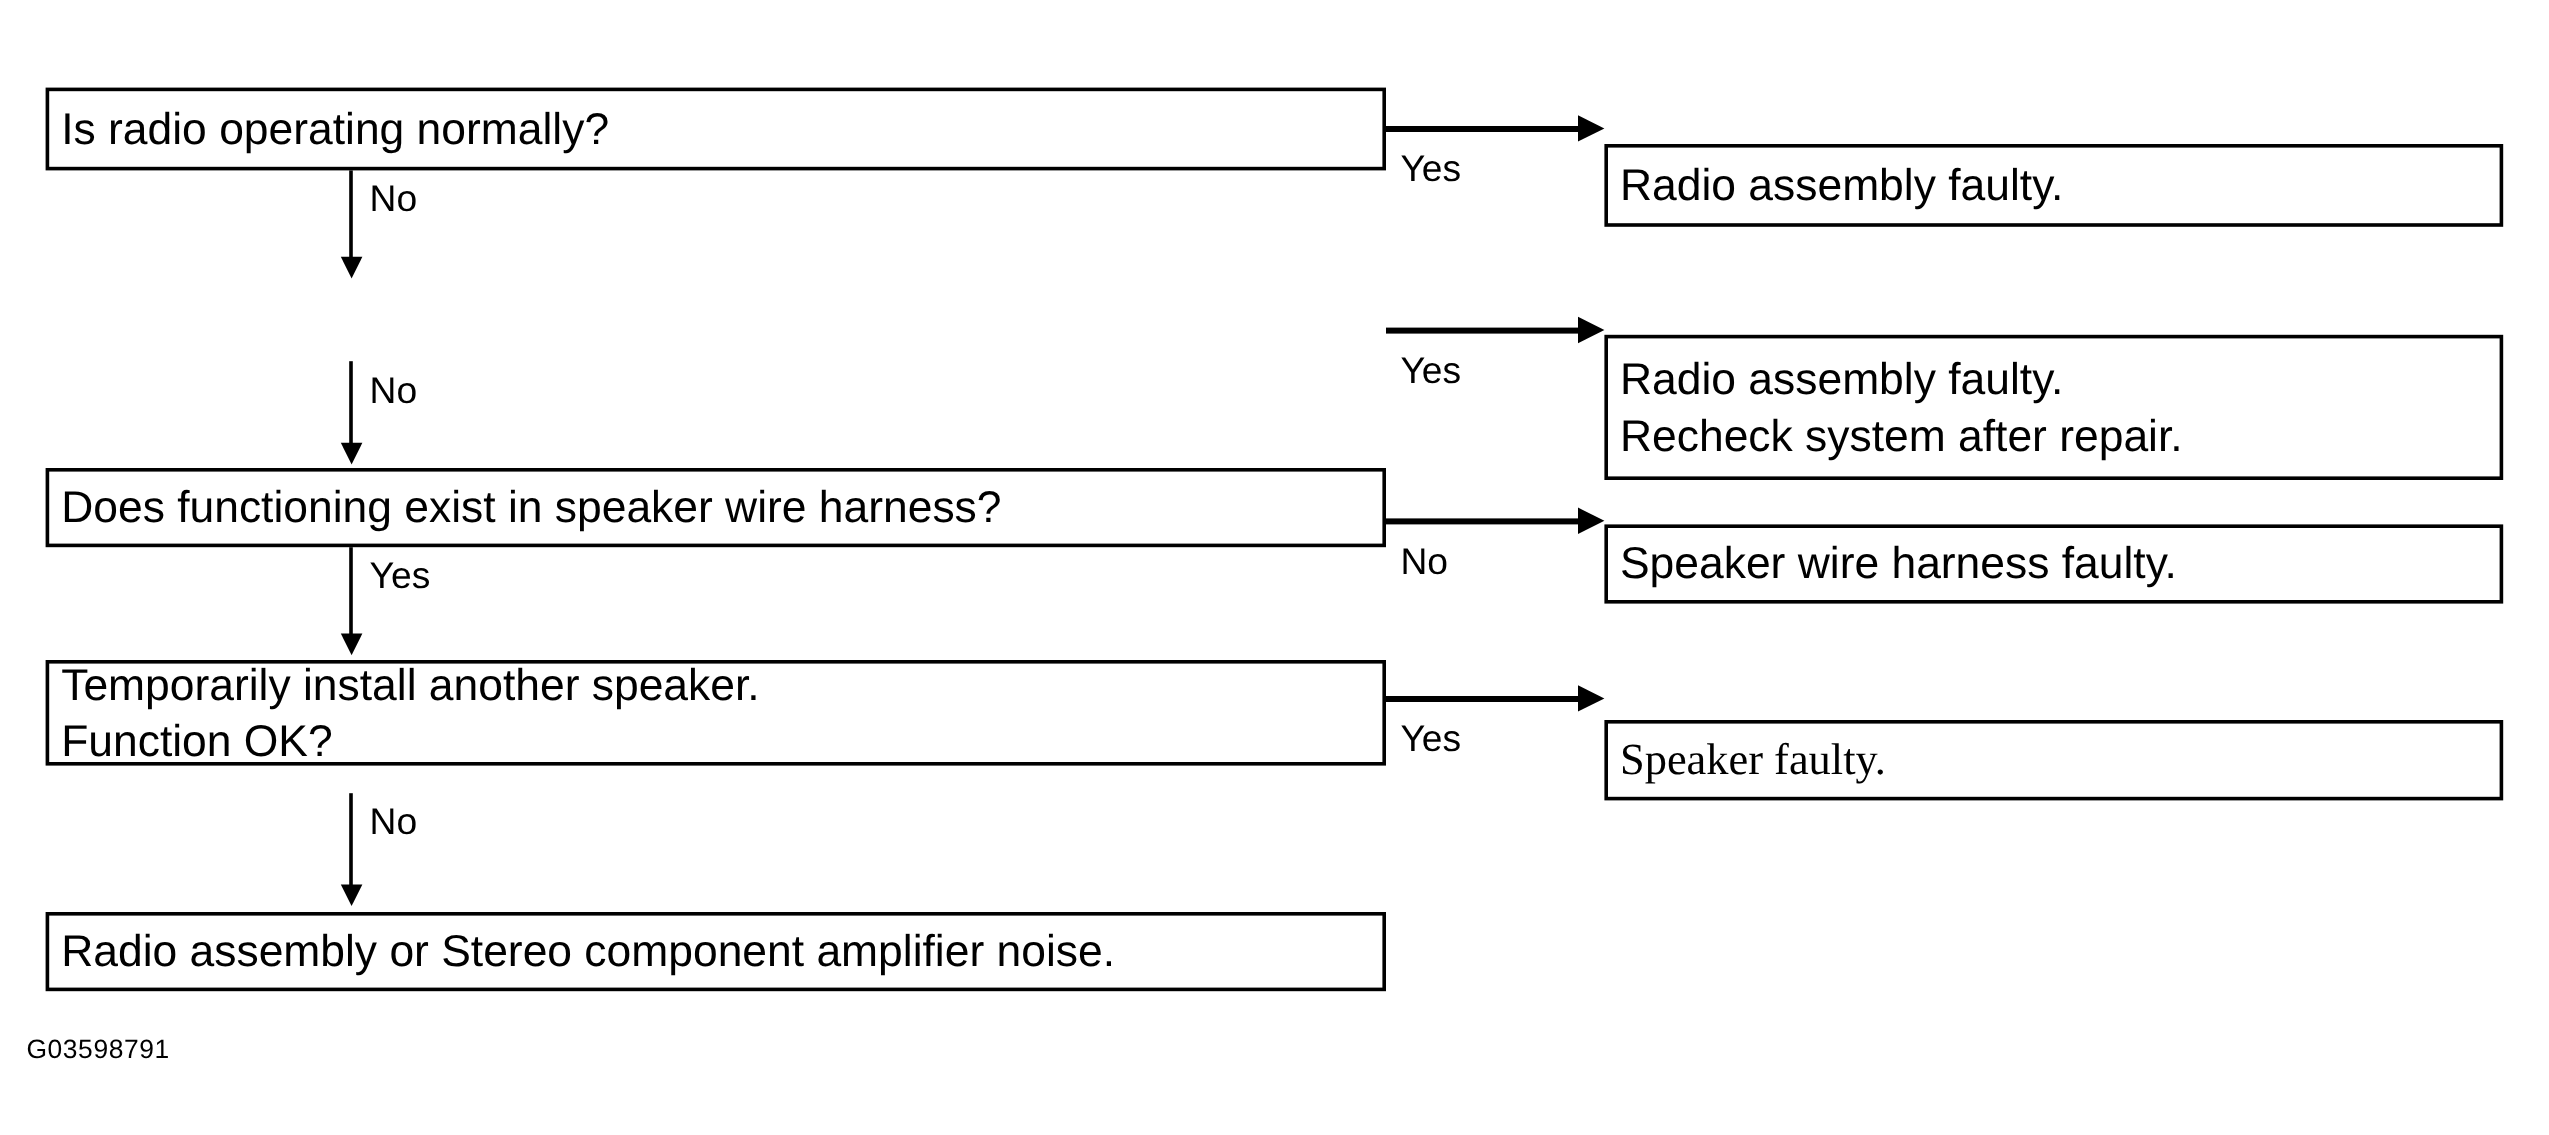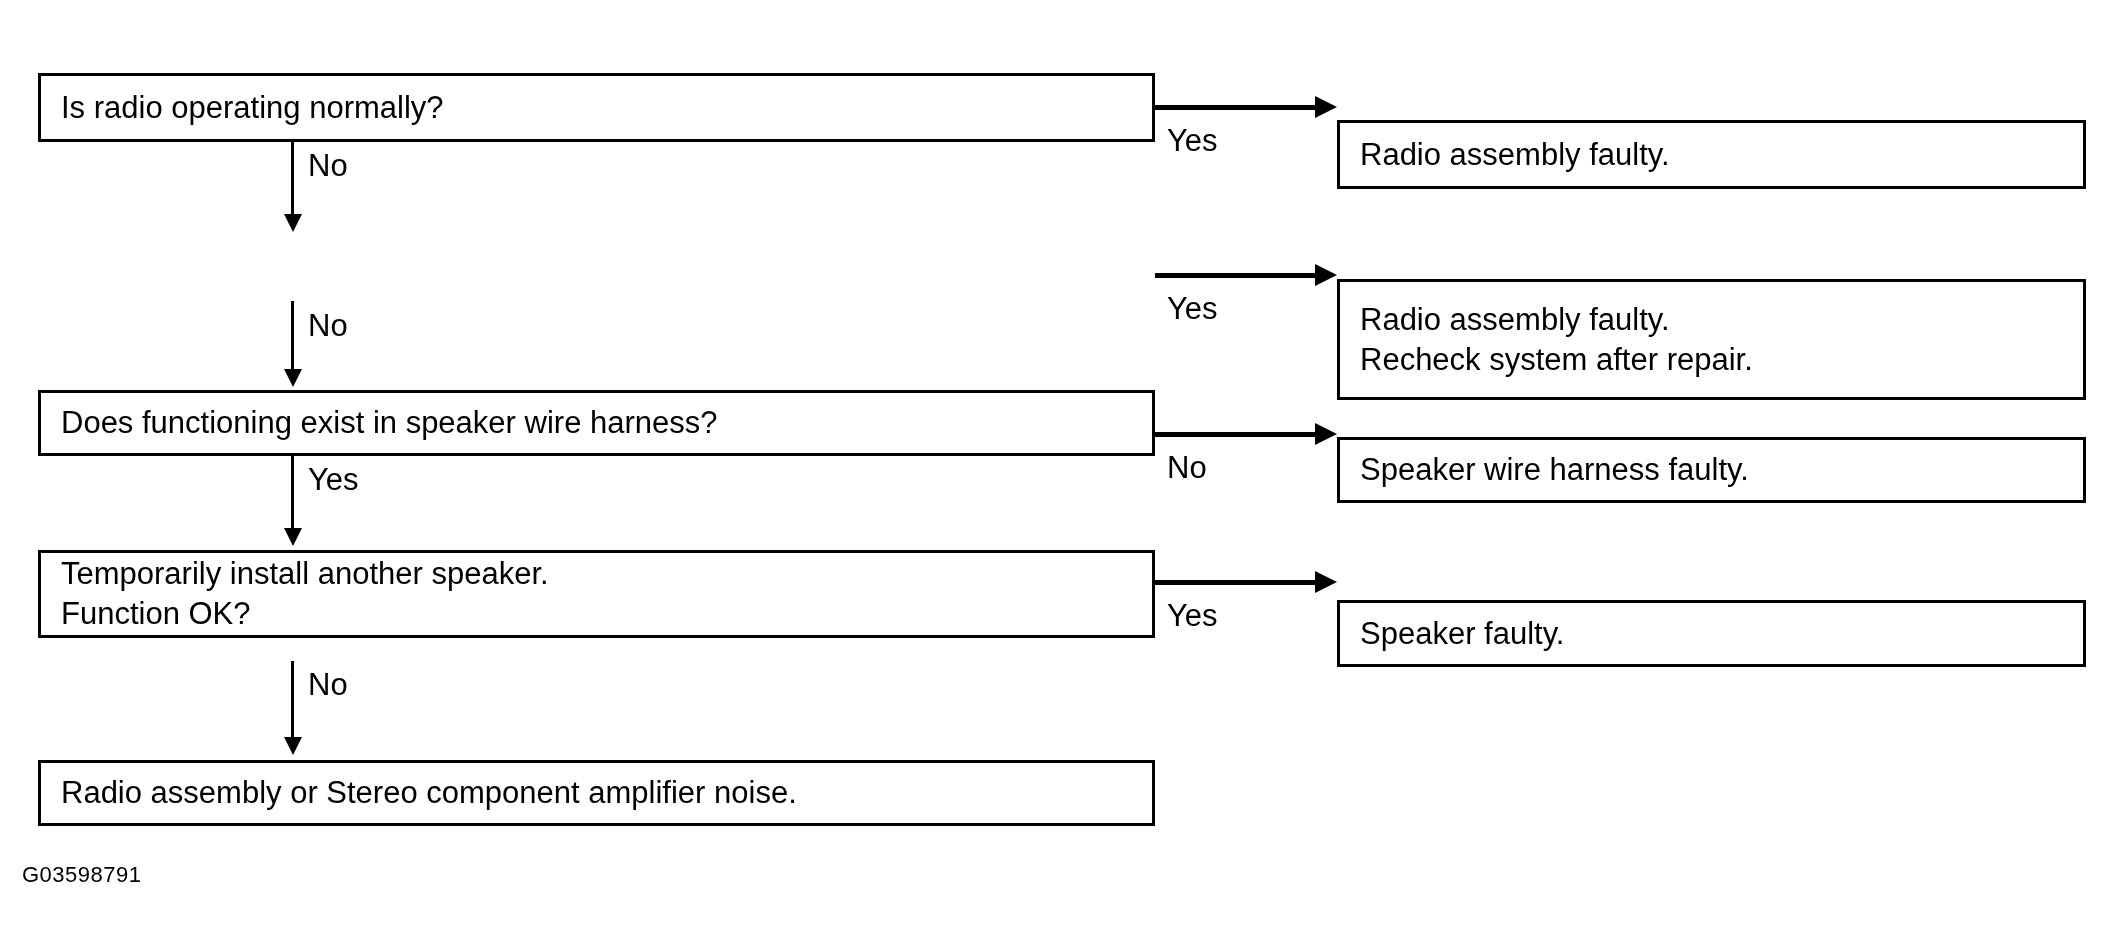--- a/index.html
+++ b/index.html
@@ -19,36 +19,36 @@
   .node {
     position: absolute;
     box-sizing: border-box;
     border: 3px solid #000000;
     background: #ffffff;
     display: flex;
     flex-direction: column;
     justify-content: center;
   }
   .node .line {
-    font-size: 31px;
+    font-size: 37px;
     line-height: 1.28;
-    padding-left: 20px;
+    padding-left: 10px;
     white-space: pre;
     letter-spacing: 0px;
   }
   
   .left { left: 38px; width: 1117px; }
   .right { left: 1337px; width: 749px; margin-top: 47px; }
 
   .r1 { top: 73px;  height: 69px; }
   .r2l { top: 235px; height: 66px; }
   .r2r { top: 232px; height: 121px; }
   .r3 { top: 390px; height: 66px; }
   .r4l { top: 550px; height: 88px; }
-  .r4r { top: 553px; height: 67px; }
+  .r4r { top: 553px; height: 67px; font-family: Liberation Serif, serif; }
   .r5 { top: 760px; height: 66px; }
 
   
   .vline {
     position: absolute;
     width: 3px;
     background: #000000;
   }
   .vhead {
     position: absolute;

